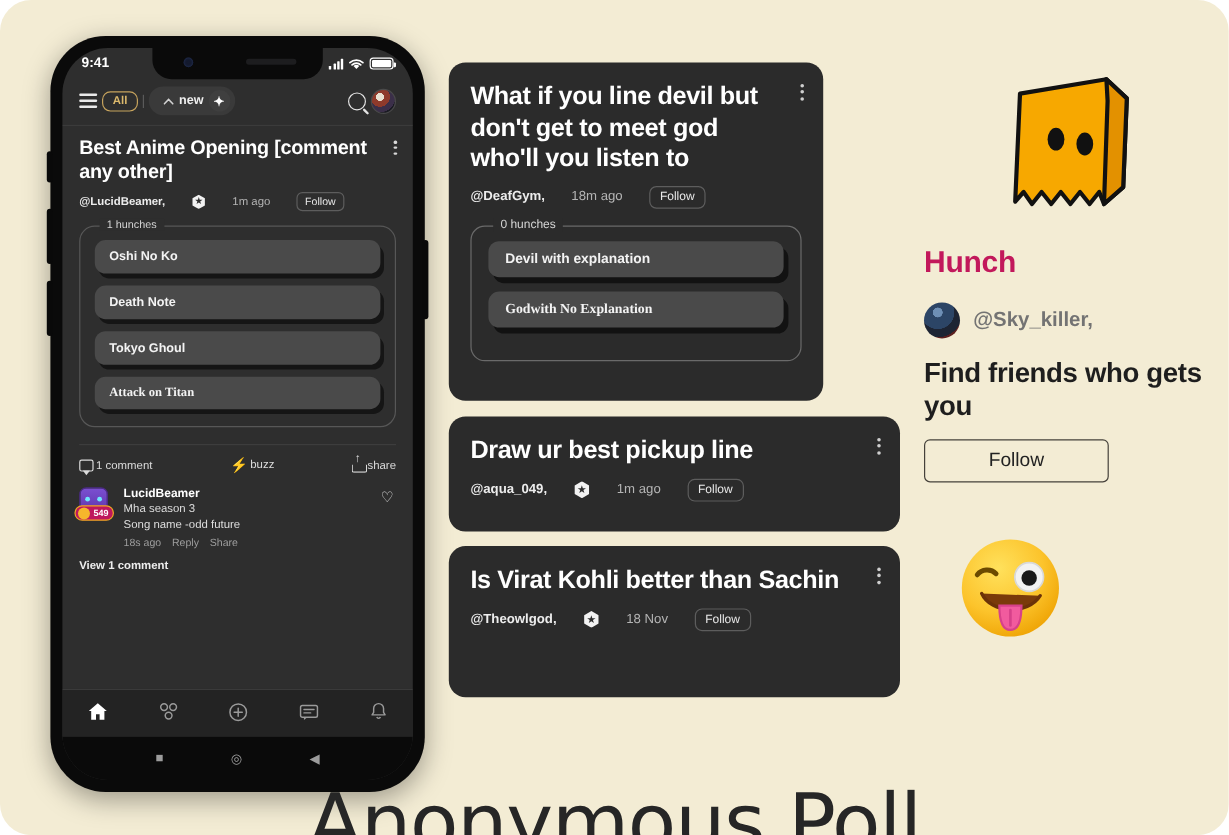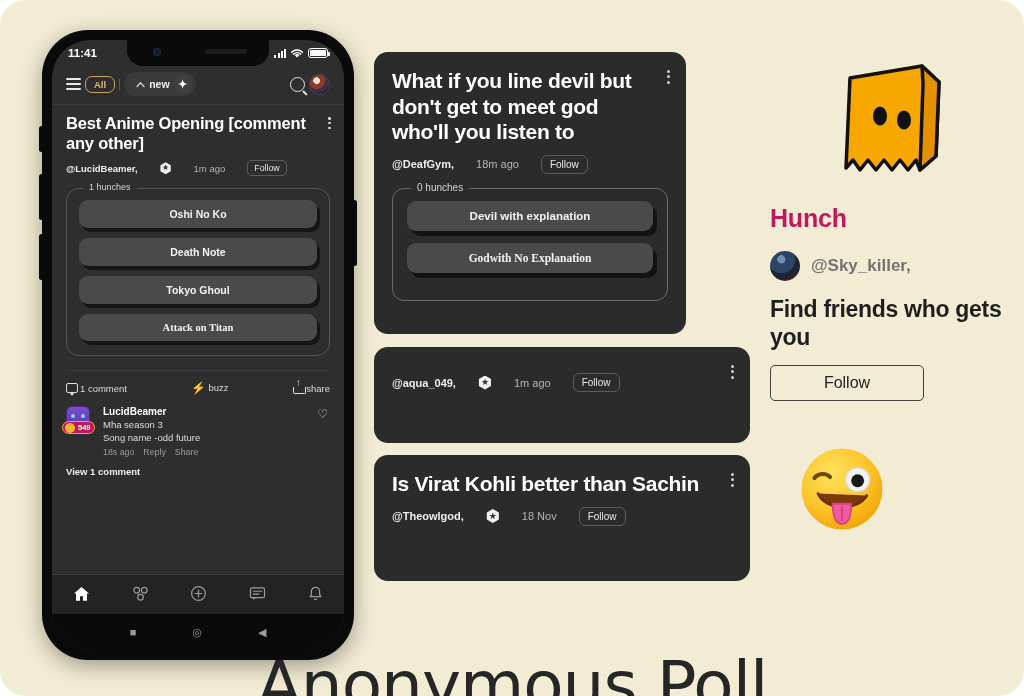--- a/index.html
+++ b/index.html
@@ -127,21 +127,21 @@
   .ago { font-size:9.5px; color:#b4b4b4; }
   .follow-chip {
     border:1px solid #5d5d5d; border-radius:5px;
     font-size:8.8px; color:#e8e8e8; padding:2px 6px;
   }
 
   
   .hunches {
     margin-top: 12px;
     border:1px solid #575757; border-radius:13px;
-    padding: 11px 12px 14px; position:relative;text-align:center;
+    padding: 11px 12px 14px; position:relative;
   }
   .hunches-legend {
     position:absolute; top:-7px; left:16px; background:#2e2e2e;
     padding:0 6px; font-size:9px; color:#d4d4d4;
   }
   .opt {
     background:#4a4a4a; border-radius:9px;
     padding:8px 12px; font-size:10.5px; color:#f3f3f3; font-weight:600;
     margin-bottom:10px; box-shadow: 3px 4px 0 #151515;
   }
@@ -258,21 +258,21 @@
     <div class="side-btn sb-voldn"></div>
     <div class="side-btn sb-power"></div>
 
     <div id="screen">
       <div id="notch">
         <div class="cam"></div>
         <div class="speaker"></div>
       </div>
 
       <div id="statusbar">
-        <span>11:41</span>
+        <span>9:41</span>
         <span class="right">
           <span class="bars">
               <i></i>
               <i></i>
               <i></i>
               <i></i>
             </span>
           <svg width="14" height="11" viewBox="0 0 14 11">
             <path d="M7 9.6 4.6 6.9a3.7 3.7 0 0 1 4.8 0z" fill="#fff"></path>
             <path d="M1.6 4.2a8 8 0 0 1 10.8 0" stroke="#fff" stroke-width="1.5" fill="none" stroke-linecap="round"></path>
@@ -424,20 +424,21 @@
       <div class="opt">Godwith No Explanation</div>
     </div>
   </div>
 
   <div class="card" id="card2">
     <div class="kebab">
         <i></i>
         <i></i>
         <i></i>
       </div>
+    <div class="card-title">Draw ur best pickup line</div>
     <div class="meta">
       <span class="handle">@aqua_049,</span>
       <span class="verif">★</span>
       <span class="ago">1m ago</span>
       <span class="follow-chip">Follow</span>
     </div>
   </div>
 
   <div class="card" id="card3">
     <div class="kebab">

